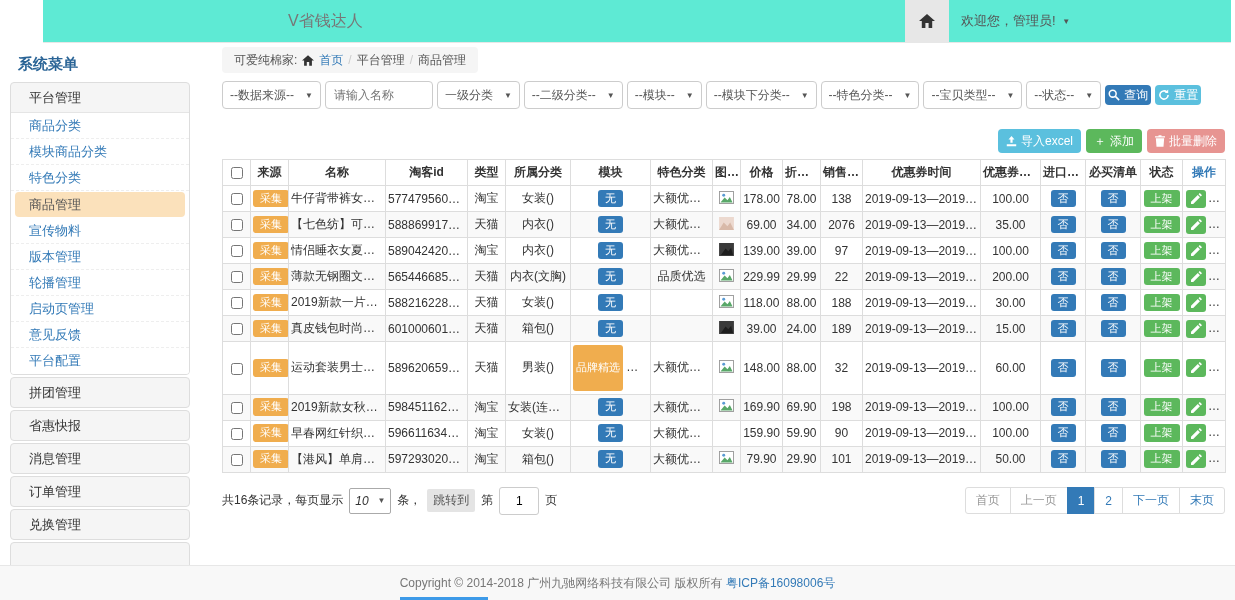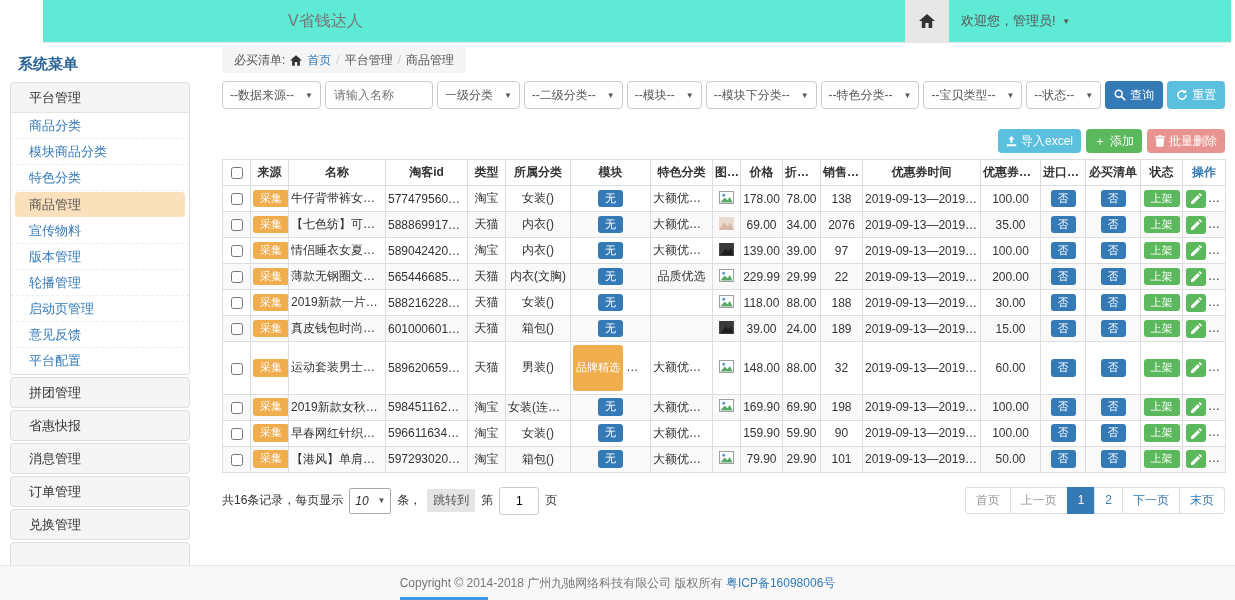--- a/index.html
+++ b/index.html
@@ -25,21 +25,21 @@
   .sb-clipped{height:30px;}
   
   .main{position:absolute;left:222px;top:47px;width:1003px;}
   .breadcrumb{display:inline-flex;align-items:center;height:26px;background:#f5f5f5;border-radius:4px;padding:0 12px;font-size:12px;color:#555;gap:5px;margin-bottom:8px;}
   .breadcrumb .link{color:#337ab7;cursor:pointer;}
   .breadcrumb .sep{color:#ccc;}
   
   .filters{display:flex;align-items:center;gap:4px;margin-bottom:20px;}
   .fselect{height:28px;border:1px solid #ccc;border-radius:4px;display:inline-flex;align-items:center;justify-content:space-between;padding:0 7px;font-size:12px;color:#555;background:#fff;box-sizing:border-box;gap:8px;cursor:pointer;white-space:nowrap;}
   .fname{height:28px;width:108px;border:1px solid #ccc;border-radius:4px;padding:0 8px;font-size:12px;box-sizing:border-box;color:#555;font-family:inherit;}
-  .btn{height:28px;border:none;border-radius:4px;color:#fff;font-size:12px;display:inline-flex;align-items:center;gap:4px;padding:0 9px;cursor:pointer;font-family:inherit;white-space:nowrap;}
+  .btn{height:20px;border:none;border-radius:4px;color:#fff;font-size:12px;display:inline-flex;align-items:center;gap:4px;padding:0 3px;cursor:pointer;font-family:inherit;white-space:nowrap;}
   .btn-primary{background:#337ab7;}
   .btn-info{background:#5bc0de;}
   .btn-success{background:#5cb85c;}
   .btn-danger{background:#d9534f;opacity:.62;}
   
   .actions{display:flex;justify-content:flex-end;gap:5px;margin-bottom:6px;}
   .actions .btn{height:24px;padding:0 8px;}
   
   table.grid{border-collapse:collapse;table-layout:fixed;width:1003px;}
   .grid th,.grid td{border:1px solid #ddd;padding:3px 2px;text-align:center;font-size:12px;color:#333;overflow:hidden;white-space:nowrap;text-overflow:ellipsis;height:19px;vertical-align:middle;}
@@ -49,21 +49,21 @@
   .badge{display:inline-block;padding:2px 7px;border-radius:3px;color:#fff;font-size:11px;line-height:1.25;}
   .badge.orange{background:#f0ad4e;}
   .badge.blue{background:#337ab7;cursor:pointer;}
   .badge.green{background:#5cb85c;cursor:pointer;}
   .badge.tight{padding:16px 3px;}
   .op-btn{display:inline-flex;width:20px;height:18px;border-radius:3px;align-items:center;justify-content:center;margin:0 1px;border:none;cursor:pointer;vertical-align:middle;padding:0;}
   .op-edit{background:#5cb85c;}
   .op-del{background:#d9534f;}
   .grid input[type=checkbox]{width:12px;height:12px;margin:0;vertical-align:middle;}
   
-  .pager{display:flex;justify-content:space-between;align-items:flex-start;margin-top:14px;font-size:12px;color:#333;}
+  .pager{display:flex;justify-content:space-between;align-items:center;margin-top:14px;font-size:12px;color:#333;}
   .pager-left{display:flex;align-items:center;gap:6px;}
   .pp-select{height:26px;min-width:42px;border:1px solid #aaa;border-radius:2px;display:inline-flex;align-items:center;justify-content:space-between;padding:0 5px;font-size:12px;color:#333;background:#fff;box-sizing:border-box;cursor:pointer;font-style:italic;}
   .jump-label{background:#e4e4e4;padding:3px 6px;border-radius:2px;color:#555;cursor:pointer;}
   .jump-input{width:34px;height:24px;border:1px solid #ccc;border-radius:3px;text-align:center;font-size:12px;font-family:inherit;}
   .pg-group{display:flex;}
   .pg-btn{border:1px solid #ddd;background:#fff;padding:4px 10px;margin-left:-1px;color:#337ab7;font-size:12px;cursor:pointer;font-family:inherit;}
   .pg-btn:first-child{border-radius:3px 0 0 3px;margin-left:0;}
   .pg-btn:last-child{border-radius:0 3px 3px 0;}
   .pg-btn.disabled{color:#999;cursor:default;}
   .pg-btn.active{background:#337ab7;color:#fff;border-color:#337ab7;}
@@ -125,21 +125,21 @@
         <div class="sb-group-header">兑换管理</div>
       </div>
       <div class="sb-group sb-clipped">
         <div class="sb-group-header"></div>
       </div>
     </div>
 </aside>
 
 <main class="main">
   <div class="breadcrumb">
-    <span>必买清单:</span>
+    <span>可爱纯棉家:</span>
     <span class="icon">
       <svg width="12" height="11" viewBox="0 0 16 14">
           <path fill="#333" d="M8 0 L16 7 H13.2 V14 H9.6 V9 H6.4 V14 H2.8 V7 H0 Z"></path>
         </svg>
     </span>
     <span class="link">首页</span>
     <span class="sep">/</span>
     <span>平台管理</span>
     <span class="sep">/</span>
     <span>商品管理</span>

